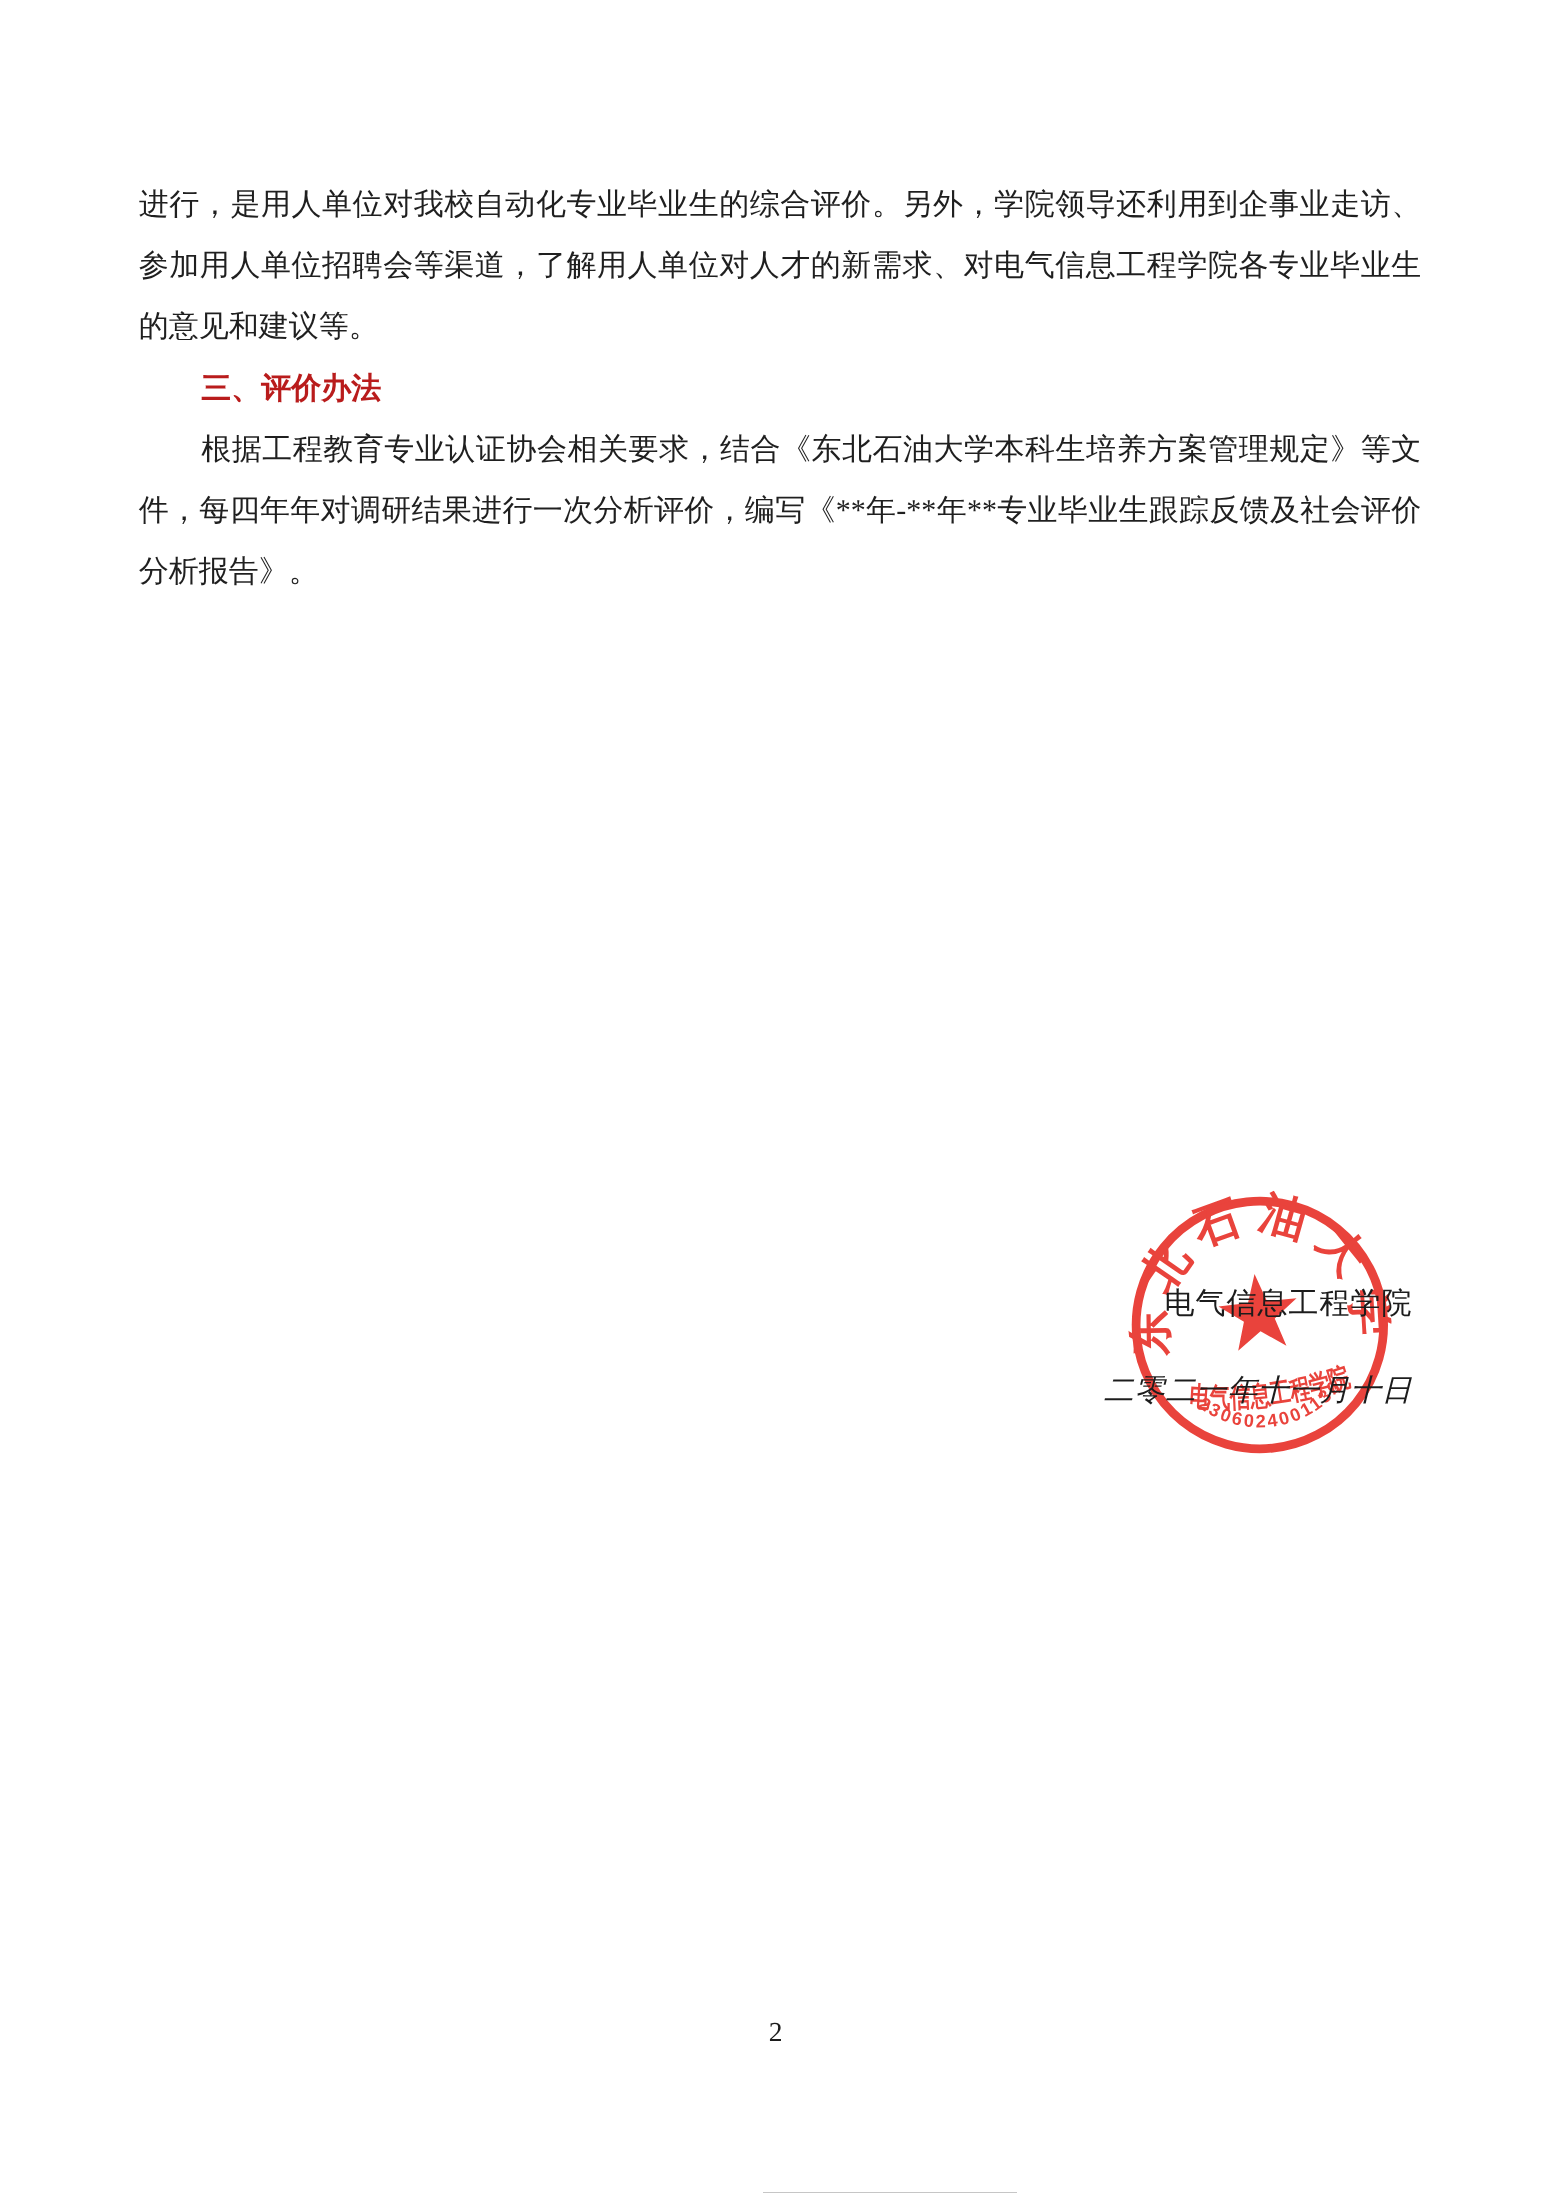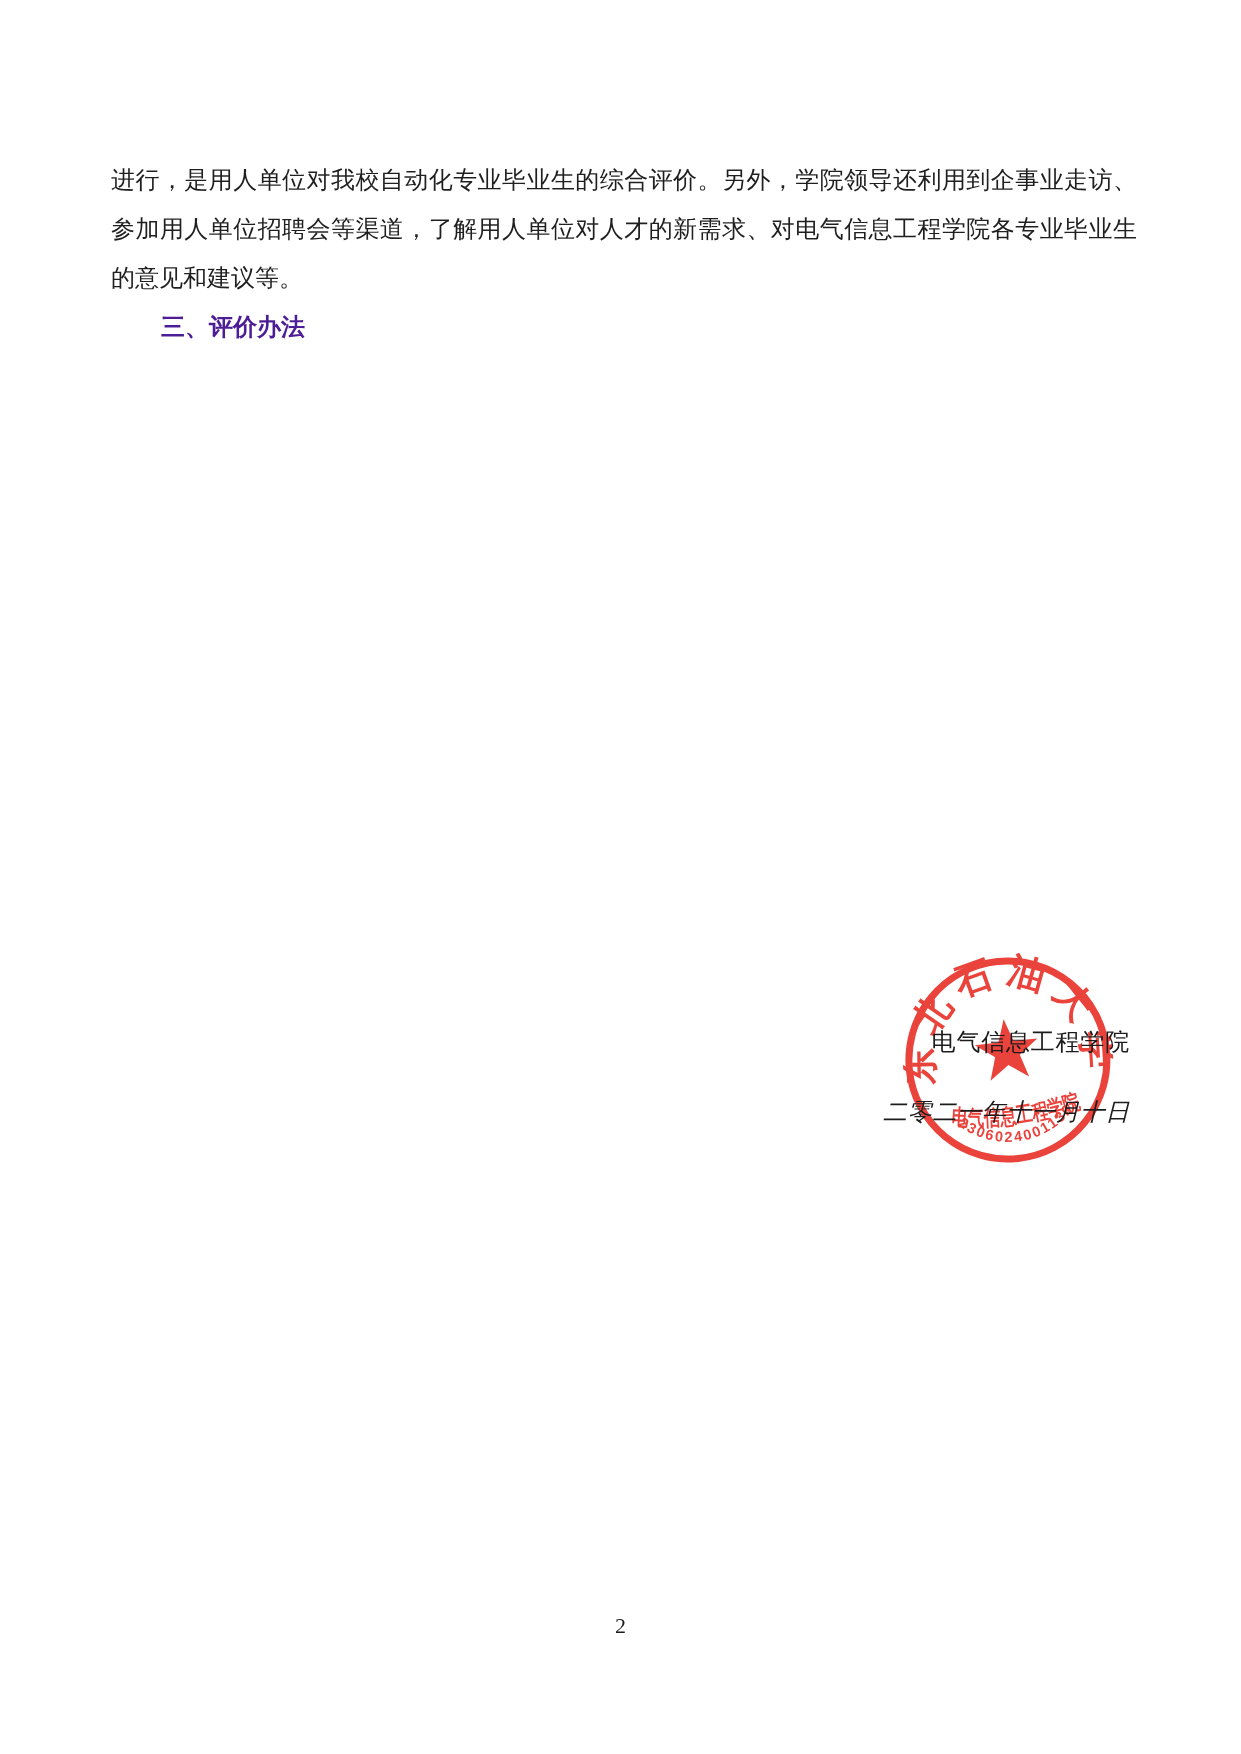--- a/index.html
+++ b/index.html
@@ -7,35 +7,35 @@
     position:relative;
     width:1241px;height:1754px;
     margin:0 auto;
     background:#ffffff;
     overflow:hidden;
     font-family:"Liberation Serif","DejaVu Serif",serif;
     color:#1f1f1f;
   }
   .body-text{
     position:absolute;
-    left:111px;top:156px;
+    left:111px;top:140px;
     width:1026px;
     font-size:24px;
     line-height:49px;
     text-align:justify;
   }
   .para{margin:0;}
   .para.indent{text-indent:50px;}
   .heading{
     margin:0;
     font-size:24px;
     line-height:49px;
     text-indent:50px;
     font-weight:700;
-    color:#4c1d95;
+    color:#b91c1c;
   }
   .sig-line{
     position:absolute;
     right:111px;
     font-size:24px;
     letter-spacing:0.8px;
     white-space:nowrap;
     color:#1c1c1c;
     z-index:3;
   }
@@ -60,20 +60,21 @@
   }
 </style>
 </head>
 <body>
 
 <div class="page">
 
   <div class="body-text">
     <p class="para">进行，是用人单位对我校自动化专业毕业生的综合评价。另外，学院领导还利用到企事业走访、参加用人单位招聘会等渠道，了解用人单位对人才的新需求、对电气信息工程学院各专业毕业生的意见和建议等。</p>
     <p class="heading">三、评价办法</p>
+    <p class="para indent">根据工程教育专业认证协会相关要求，结合《东北石油大学本科生培养方案管理规定》等文件，每四年年对调研结果进行一次分析评价，编写《**年-**年**专业毕业生跟踪反馈及社会评价分析报告》。</p>
   </div>
 
   <svg class="stamp" viewBox="0 0 210 214">
     <circle cx="105" cy="106" r="99" fill="none" stroke-width="7" stroke="#e8342c"></circle>
     <path id="seal-arc-top" d="M33.6,132 A76,76 0 1 1 176.4,132" fill="none"></path>
     <text font-size="37" font-weight="bold" letter-spacing="10" fill="#e8342c">
       <textPath href="#seal-arc-top" startOffset="10">东北石油大学</textPath>
     </text>
     <polygon points="105,65 112.6,87.5 136.4,87.8 117.4,102 124.4,124.7 105,111 85.6,124.7 92.6,102 73.6,87.8 97.4,87.5" fill="#e8342c"></polygon>
     <path id="seal-dept-path" d="M42,164 Q108,177 178,160" fill="none"></path>

